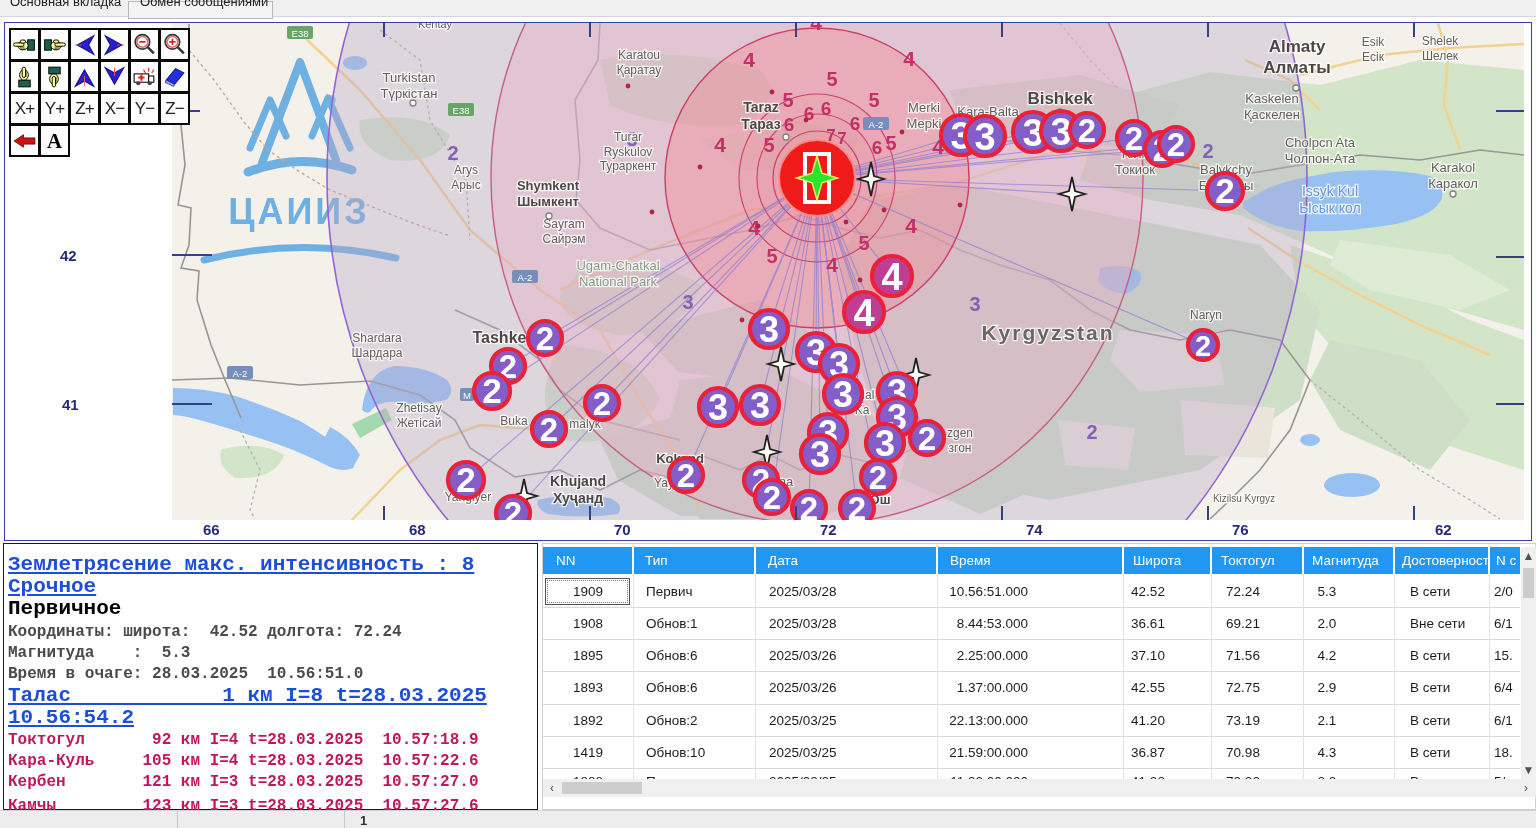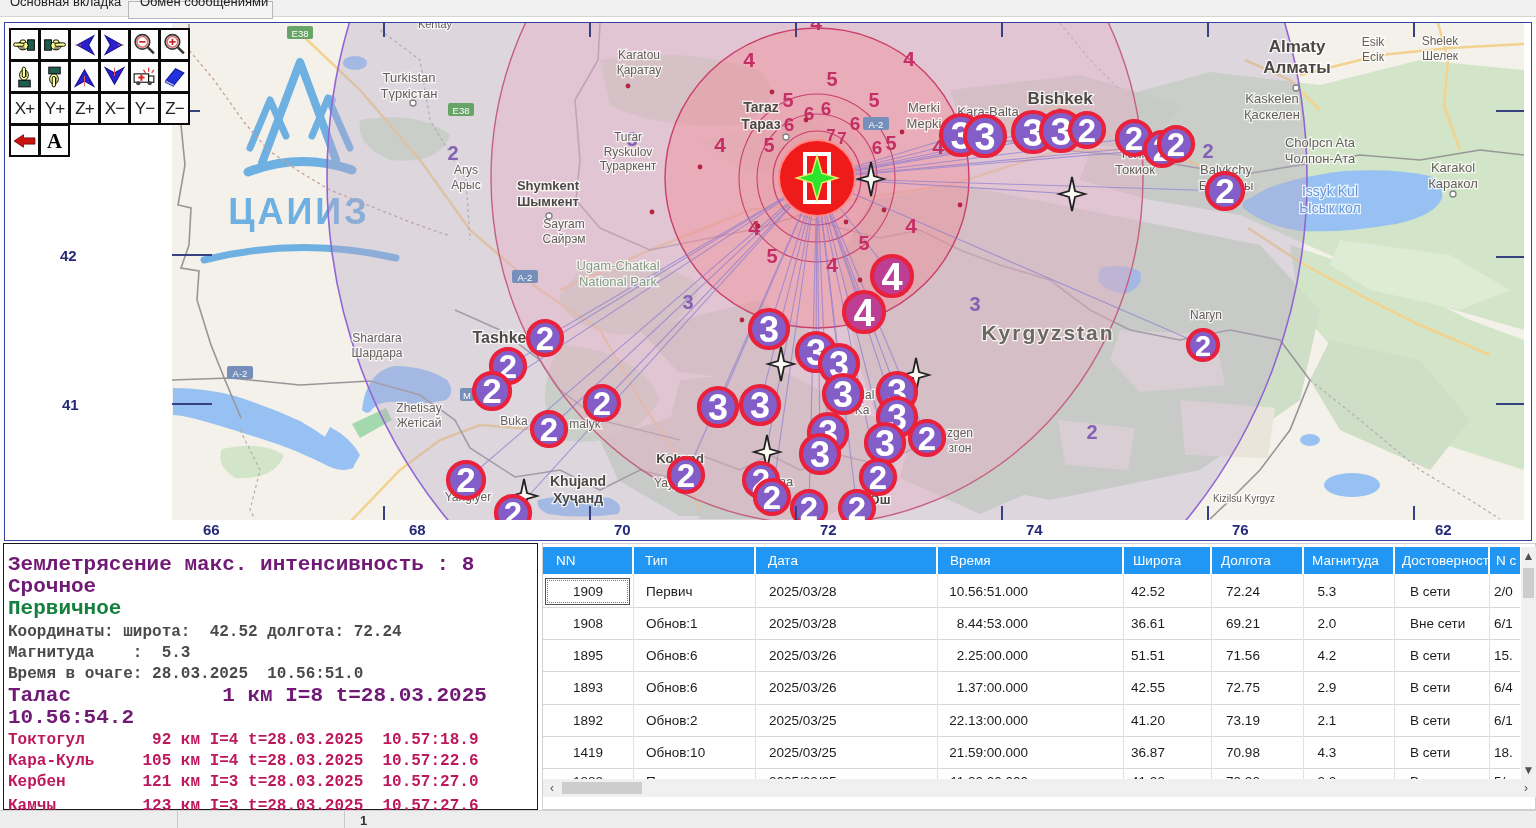--- a/index.html
+++ b/index.html
@@ -26,21 +26,21 @@
 .cityb { fill:#3e3a35; font-family:"Liberation Sans"; font-weight:bold; }
 .park { fill:#7a9678; font-family:"Liberation Sans"; }
 .water { fill:#5a8fd8; font-family:"Liberation Sans"; }
 .country { fill:#5f5b55; font-family:"Liberation Sans"; font-weight:bold; letter-spacing:2px; }
 
 #txtpanel { position:absolute; left:3px; top:543px; width:535px; height:267px;
             background:#fff; border:1px solid #1a1a1a; overflow:hidden; }
 .ln { position:absolute; left:8px; white-space:pre; font-family:"Liberation Mono", monospace;
       font-weight:bold; font-size:16px; }
 .big { font-size:21px; }
-.red { color:#701a75; } .grn { color:#15803d;font-family:Liberation Mono, monospace; } .drk { color:#4a4a4a; } .mag { color:#be185d; }
+.red { color:#1d4ed8;text-decoration:underline; } .grn { color:#000000;font-family:Liberation Mono, monospace; } .drk { color:#4a4a4a; } .mag { color:#be185d; }
 
 #tblpanel { position:absolute; left:542px; top:543px; width:994px; height:267px; background:#fff;
             border:1px solid #cfcfcf; }
 .th { position:absolute; color:#fff; font-size:13.5px; font-family:"Liberation Sans"; }
 .td { position:absolute; color:#1c1c1c; font-size:13.5px; font-family:"Liberation Sans"; }
 
 .sb { position:absolute; background:#f0f0f0; }
 .sbarrow { position:absolute; color:#505050; font-size:12px; text-align:center; background:#f0f0f0; }
 .sbthumb { position:absolute; background:#cdcdcd; }
 #statusbar { position:absolute; left:0; top:810px; width:1536px; height:18px; background:#ededed;
@@ -551,21 +551,21 @@
 <div style="position:absolute;left:543px;top:547px;width:977px;height:27px;background:#2196f3"></div>
 <div class="th" style="left:556px;top:553px">NN</div>
 <div class="th" style="left:645px;top:553px">Тип</div>
 <div style="position:absolute;left:632px;top:547px;width:2px;height:27px;background:#fff"></div>
 <div class="th" style="left:768px;top:553px">Дата</div>
 <div style="position:absolute;left:754px;top:547px;width:2px;height:27px;background:#fff"></div>
 <div class="th" style="left:950px;top:553px">Время</div>
 <div style="position:absolute;left:936px;top:547px;width:2px;height:27px;background:#fff"></div>
 <div class="th" style="left:1133px;top:553px">Широта</div>
 <div style="position:absolute;left:1122px;top:547px;width:2px;height:27px;background:#fff"></div>
-<div class="th" style="left:1221px;top:553px">Долгота</div>
+<div class="th" style="left:1221px;top:553px">Токтогул</div>
 <div style="position:absolute;left:1210px;top:547px;width:2px;height:27px;background:#fff"></div>
 <div class="th" style="left:1312px;top:553px">Магнитуда</div>
 <div style="position:absolute;left:1302px;top:547px;width:2px;height:27px;background:#fff"></div>
 <div class="th" style="left:1402px;top:553px">Достоверност</div>
 <div style="position:absolute;left:1393px;top:547px;width:2px;height:27px;background:#fff"></div>
 <div class="th" style="left:1496px;top:553px">N с</div>
 <div style="position:absolute;left:1488px;top:547px;width:2px;height:27px;background:#fff"></div>
 <div class="td" style="left:588px;top:584px;transform:translateX(-50%)">1909</div>
 <div class="td" style="left:646px;top:584px">Первич</div>
 <div class="td" style="left:769px;top:584px">2025/03/28</div>
@@ -583,21 +583,21 @@
 <div class="td" style="left:1148px;top:616px;transform:translateX(-50%)">36.61</div>
 <div class="td" style="left:1243px;top:616px;transform:translateX(-50%)">69.21</div>
 <div class="td" style="left:1327px;top:616px;transform:translateX(-50%)">2.0</div>
 <div class="td" style="left:1410px;top:616px">Вне сети</div>
 <div class="td" style="left:1494px;top:616px">6/1</div>
 <div style="position:absolute;left:543px;top:639px;width:977px;height:1px;background:#d8d8d8"></div>
 <div class="td" style="left:588px;top:648px;transform:translateX(-50%)">1895</div>
 <div class="td" style="left:646px;top:648px">Обнов:6</div>
 <div class="td" style="left:769px;top:648px">2025/03/26</div>
 <div class="td" style="left:1028px;top:648px;transform:translateX(-100%)">2.25:00.000</div>
-<div class="td" style="left:1148px;top:648px;transform:translateX(-50%)">51.51</div>
+<div class="td" style="left:1148px;top:648px;transform:translateX(-50%)">37.10</div>
 <div class="td" style="left:1243px;top:648px;transform:translateX(-50%)">71.56</div>
 <div class="td" style="left:1327px;top:648px;transform:translateX(-50%)">4.2</div>
 <div class="td" style="left:1410px;top:648px">В сети</div>
 <div class="td" style="left:1494px;top:648px">15.</div>
 <div style="position:absolute;left:543px;top:671px;width:977px;height:1px;background:#d8d8d8"></div>
 <div class="td" style="left:588px;top:680px;transform:translateX(-50%)">1893</div>
 <div class="td" style="left:646px;top:680px">Обнов:6</div>
 <div class="td" style="left:769px;top:680px">2025/03/26</div>
 <div class="td" style="left:1028px;top:680px;transform:translateX(-100%)">1.37:00.000</div>
 <div class="td" style="left:1148px;top:680px;transform:translateX(-50%)">42.55</div>

